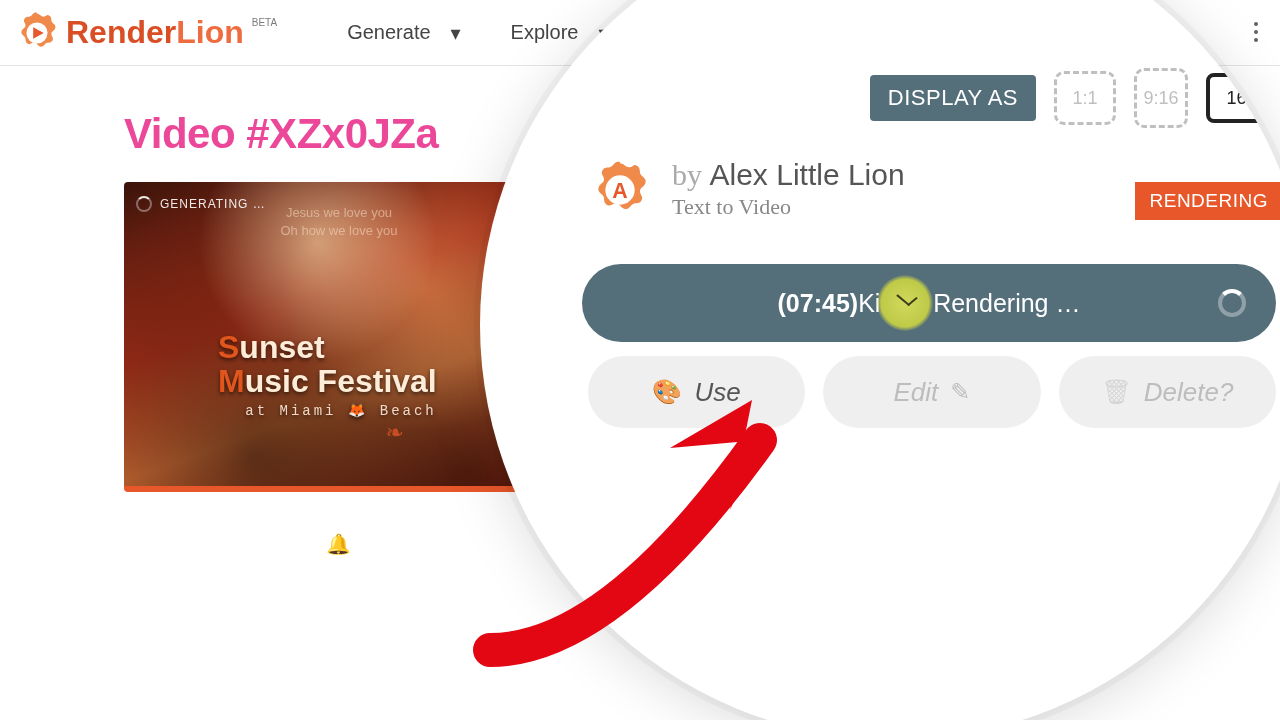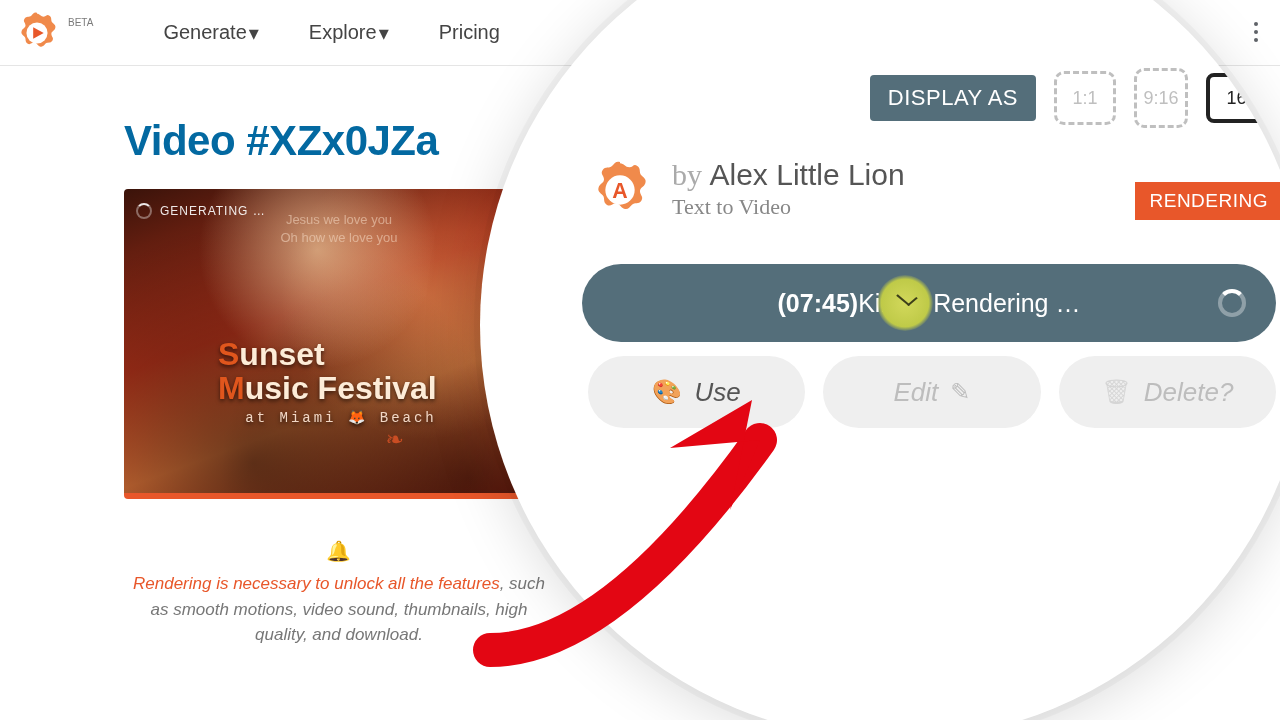--- a/index.html
+++ b/index.html
@@ -14,26 +14,26 @@
   body{margin:0;width:1280px;height:720px;background:#fff;overflow:hidden;position:relative;}
   
   .nav{height:66px;border-bottom:1px solid #e5e5e5;display:flex;align-items:center;padding:0 8px;}
   .logo{display:flex;align-items:center;gap:6px;margin-left:6px;}
   .logo-mark{width:46px;height:46px;border-radius:50%;position:relative;}
   .logo-mark svg{display:block}
   .logo-name{font-size:32px;font-weight:700;font-family:"Trebuchet MS",Arial,sans-serif;}
   .logo-name .r{color:#D94E24;} .logo-name .l{color:#EE6C3F;}
   .beta{font-size:10px;color:#7a7a7a;margin:-20px 0 0 2px;}
   .nav-links{display:flex;gap:50px;margin-left:70px;}
-  .nav-links a{color:#444;font-size:20px;text-decoration:none;display:flex;align-items:center;gap:2px;cursor:pointer;}
+  .nav-links a{color:#444;font-size:20px;text-decoration:none;display:flex;align-items:center;gap:20px;cursor:pointer;}
   .kebab{position:absolute;right:14px;top:14px;display:flex;flex-direction:column;gap:4px;cursor:pointer;padding:8px;}
   .kebab span{width:4px;height:4px;border-radius:50%;background:#5f6368;}
   
   .main{position:absolute;left:124px;top:110px;width:430px;}
-  .video-id{font-size:42px;font-weight:800;letter-spacing:-0.5px;font-family:"Verdana","Segoe UI",sans-serif;color:#0369a1;margin:7px 0 24px 0;}
+  .video-id{font-size:42px;font-weight:800;letter-spacing:-0.5px;font-family:"Verdana","Segoe UI",sans-serif;color:#ec4899;margin:0 0 24px 0;}
   .preview{width:430px;height:310px;border-radius:4px;overflow:hidden;position:relative;background:linear-gradient(160deg,#3a130a 0%,#b0321a 40%,#e97a3c 65%,#8c2010 100%);border-bottom:6px solid var(--orange);}
   .preview::before{content:"";position:absolute;inset:0;background:
      radial-gradient(circle at 45% 20%,rgba(255,230,180,.6),transparent 35%),
      radial-gradient(circle at 70% 35%,rgba(255,190,120,.35),transparent 40%),
      radial-gradient(circle at 30% 90%,rgba(0,0,0,.55),transparent 60%),
      radial-gradient(circle at 80% 95%,rgba(0,0,0,.5),transparent 55%);
   }
   .preview .gen{position:absolute;left:12px;top:14px;color:#fff;font-size:12px;letter-spacing:1px;display:flex;align-items:center;gap:8px;font-family:Arial;opacity:.9;}
   .preview .gen .spin{width:16px;height:16px;border:2px solid rgba(255,255,255,.4);border-top-color:#fff;border-radius:50%;animation:sp 1s linear infinite;}
   @keyframes sp{to{transform:rotate(360deg)}}
@@ -79,20 +79,21 @@
 
 <div class="nav">
   <div class="logo">
     <span class="logo-mark">
       <svg viewBox="0 0 48 48" width="46" height="46">
         <path fill="#F08A4B" d="M24 4c3 0 4 3 7 3s3-3 6-1 1 5 3 7 4 3 3 6-4 3-4 6 3 4 1 7-5 1-7 3-3 4-6 3-3-4-6-4-4 3-7 1-1-5-3-7-4-3-3-6 4-3 4-6-3-4-1-7 5-1 7-3 3-4 6-3z"></path>
         <circle cx="24" cy="24" r="11" fill="#fff"></circle>
         <path fill="#E8572A" d="M20 18l11 6-11 6z"></path>
       </svg>
     </span>
+    <span class="logo-name"><span class="r">Render</span><span class="l">Lion</span></span>
     <span class="beta">BETA</span>
   </div>
   <div class="nav-links">
     <a>
         <span>Generate</span>
         <span>▾</span>
       </a>
     <a>
         <span>Explore</span>
         <span>▾</span>
@@ -123,21 +124,20 @@
     <div class="titleblock">
       <div class="line"><span class="cap">S</span><span>unset</span></div>
       <div class="line"><span class="cap">M</span><span>usic Festival</span></div>
       <div class="sub">at Miami 🦊 Beach</div>
     </div>
     <div class="leaf">❧</div>
   </div>
 
   <div class="hint">
     <div class="bell">🔔</div>
-    <p><span class="accent">Rendering is necessary to unlock all the features</span><span>, such as smooth motions, video sound, thumbnails, high quality, and download.</span></p>
   </div>
 </div>
 
 <div class="zoom">
 
   <div class="display-as">
     <div class="label">DISPLAY AS</div>
     <div class="ratio">1:1</div>
     <div class="ratio r2">9:16</div>
     <div class="ratio active">16:9</div>

